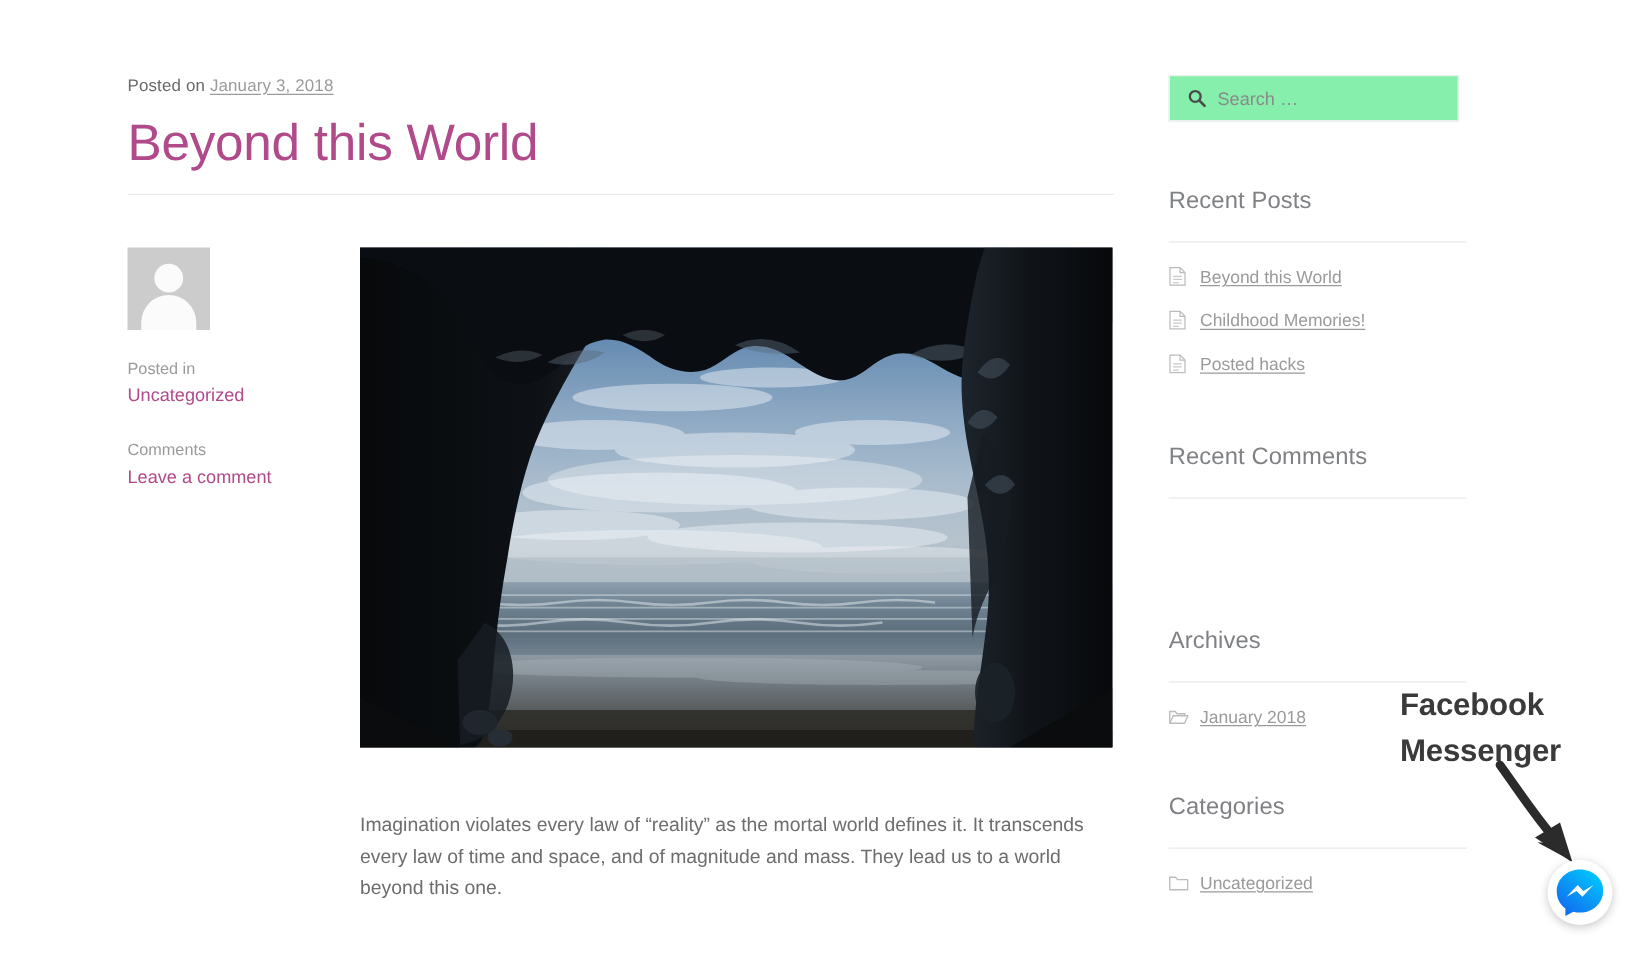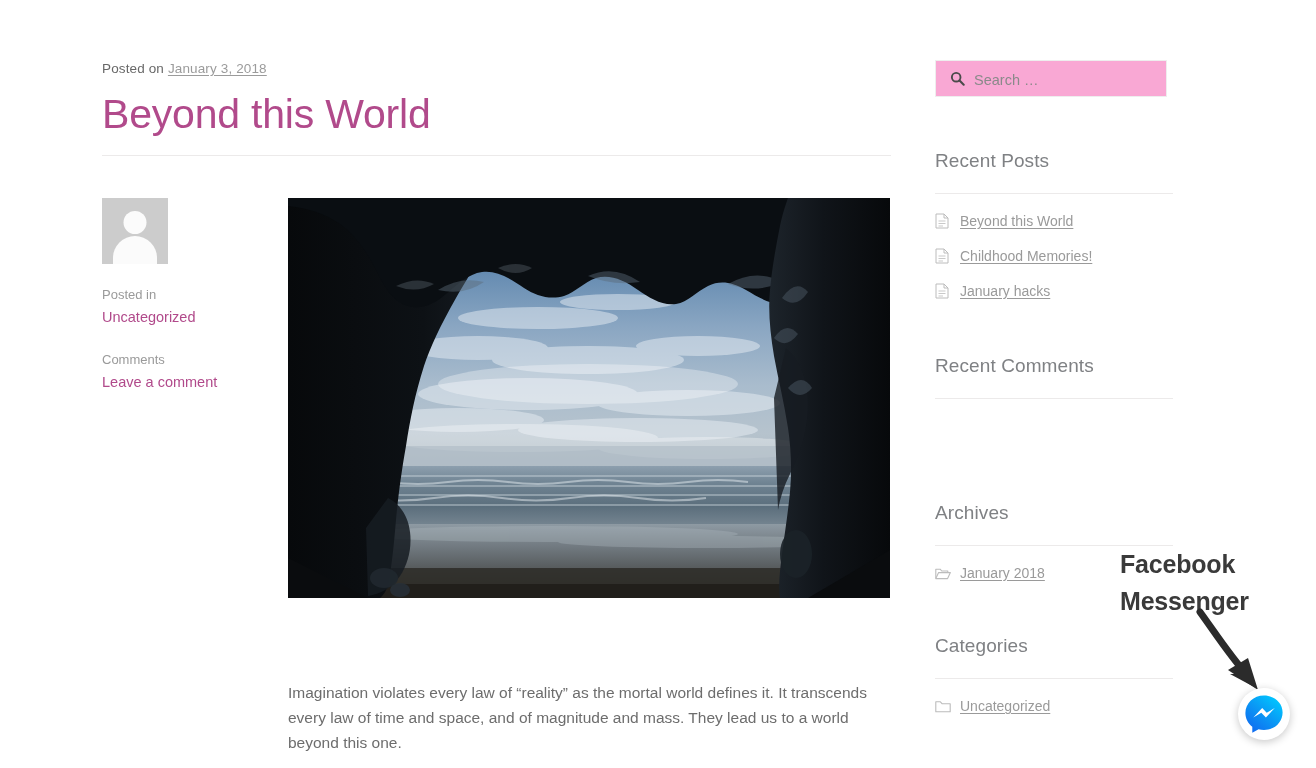--- a/index.html
+++ b/index.html
@@ -109,39 +109,39 @@
     height: 400px;
     overflow: hidden;
     background: #0a0d10;
   }
   .feature-wrap svg { display: block; }
 
   
   .entry-content {
     position: absolute;
     left: 288px;
-    top: 664px;
+    top: 632px;
     width: 600px;
     font-size: 15.5px;
     line-height: 25px;
     color: #6d6d6d;
   }
 
   
   .sidebar {
     position: absolute;
     left: 935px;
     top: 60px;
     width: 232px;
   }
   .search-box {
     position: relative;
     width: 232px;
     height: 37px;
-    background: #f9a8d4;
+    background: #86efac;
     border: 1px solid #eeeeee;
     box-sizing: border-box;
   }
   .search-box .mag {
     position: absolute;
     left: 14px;
     top: 10px;
   }
   .search-input {
     position: absolute;
@@ -486,21 +486,21 @@
           <svg width="14" height="16" viewBox="0 0 14 16" aria-hidden="true">
             <path d="M1 1 h8 l4 4 v10 h-12 z" fill="#ffffff" stroke="#bcbcbc" stroke-width="1"></path>
             <path d="M9 1 v4 h4" fill="none" stroke="#bcbcbc" stroke-width="1"></path>
             <g stroke="#c9c9c9" stroke-width="1">
               <line x1="3.5" y1="8" x2="10.5" y2="8"></line>
               <line x1="3.5" y1="10.5" x2="10.5" y2="10.5"></line>
               <line x1="3.5" y1="13" x2="8" y2="13"></line>
             </g>
           </svg>
         </span>
-        <a>January hacks</a>
+        <a>Posted hacks</a>
       </li>
     </ul>
   </div>
 
   <div class="widget rc" id="widget-recent-comments">
     <h2 class="widget-title">Recent Comments</h2>
     <div class="widget-rule"></div>
     <div class="empty-space"></div>
   </div>
 

